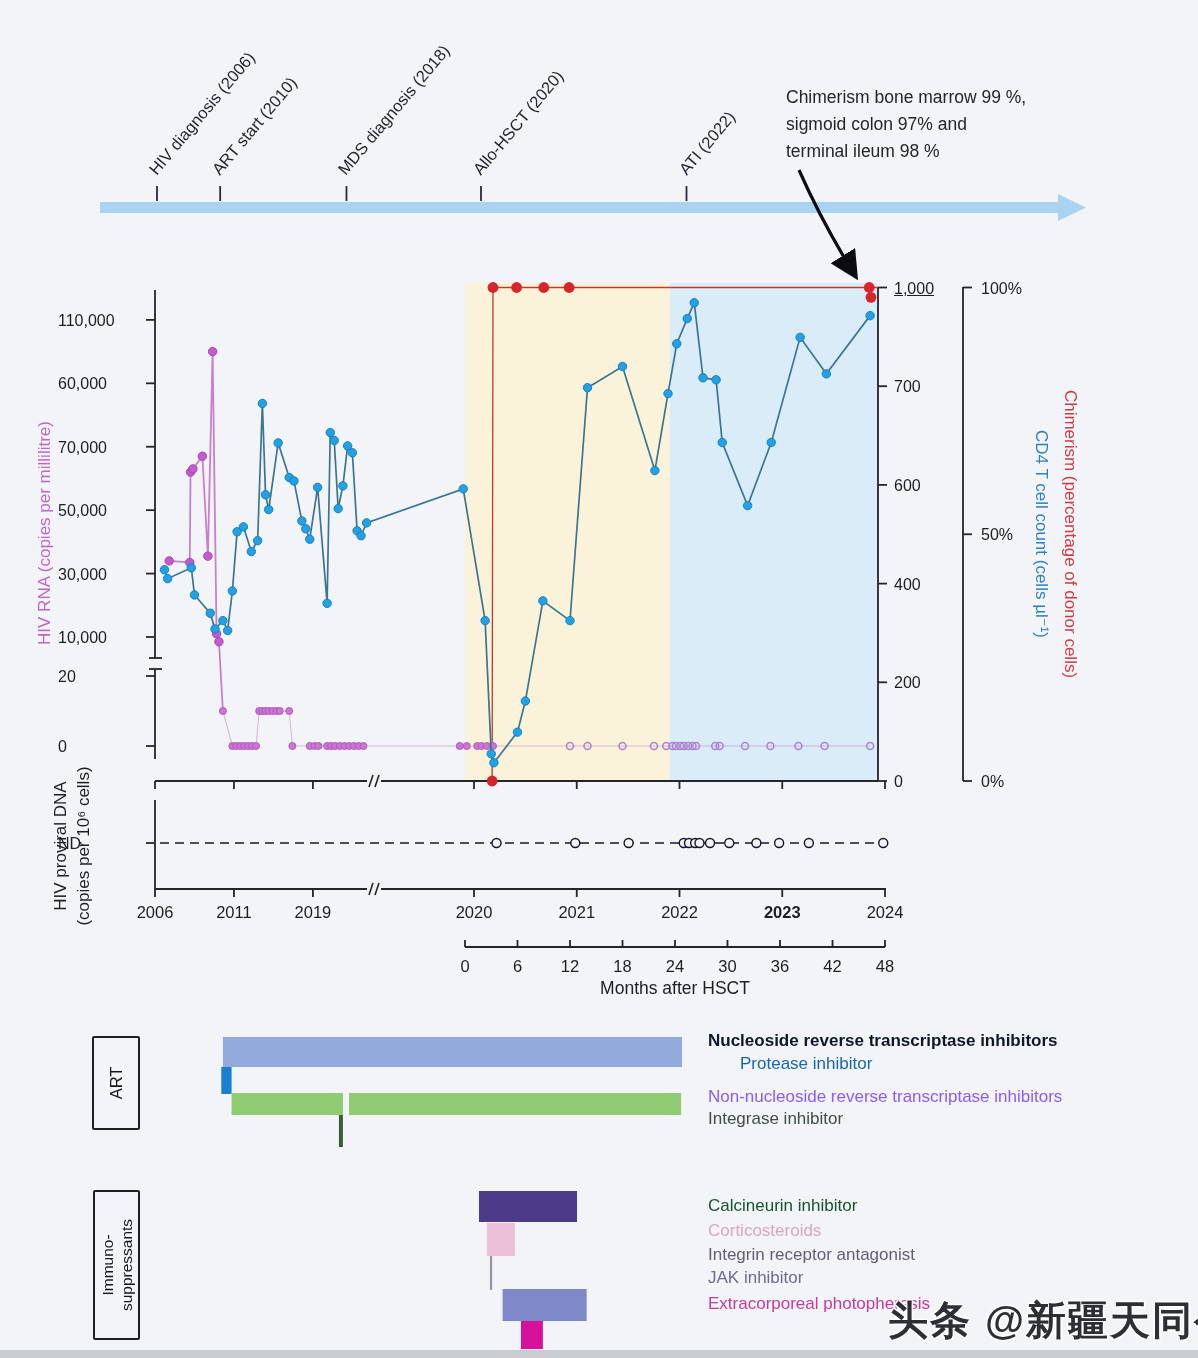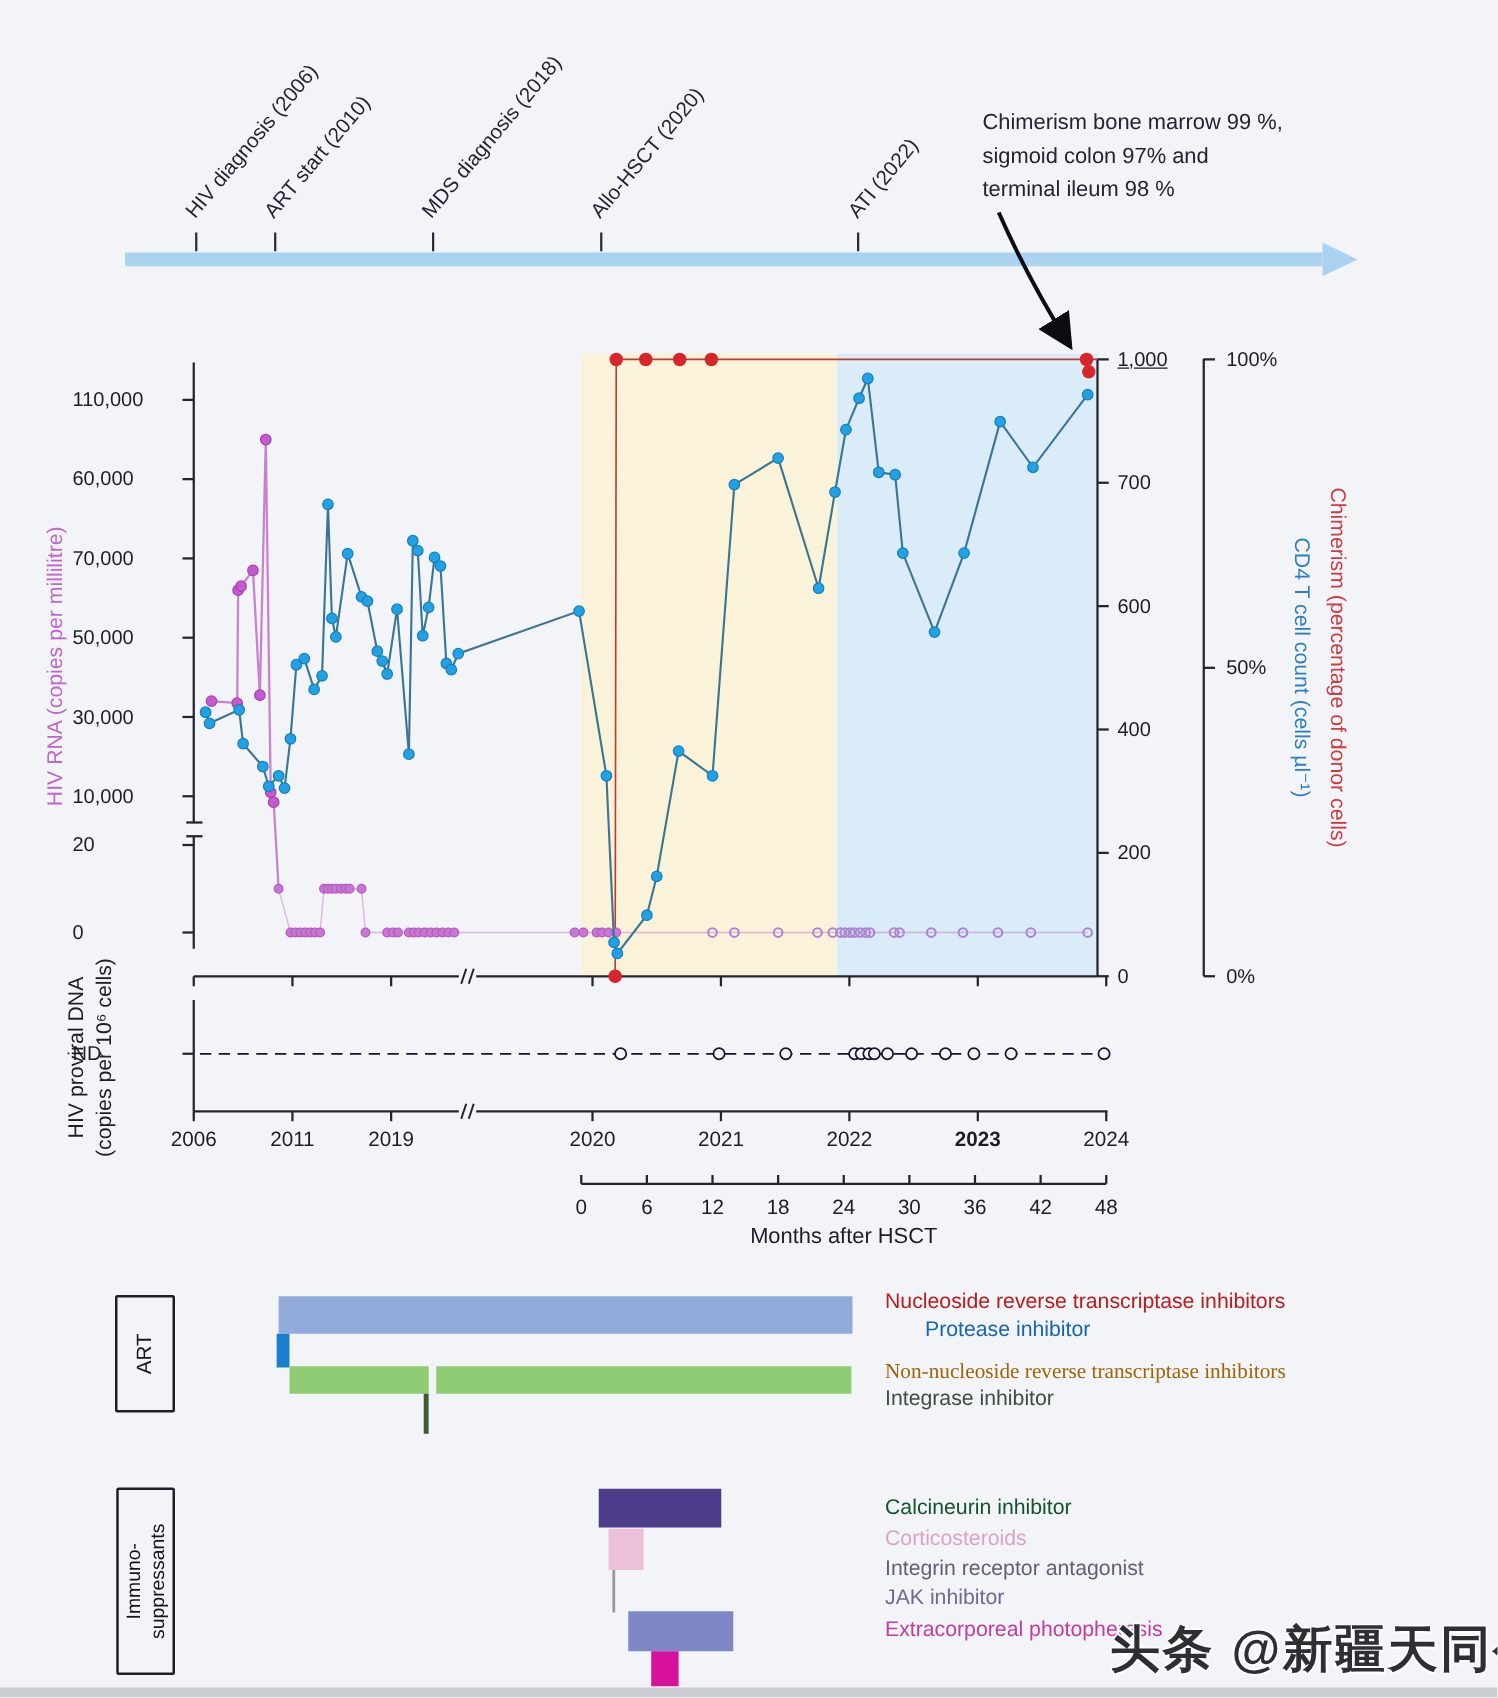--- a/index.html
+++ b/index.html
@@ -289,23 +289,23 @@
 <div class="box" id="art-box" style="left: 92px; top: 1036px; width: 44px; height: 90px;">
   <div class="boxlab" style="transform:translate(-50%,-50%) rotate(-90deg);">ART</div>
 </div>
 <div class="box" id="imm-box" style="left: 93px; top: 1190px; width: 43px; height: 146px;">
   <div class="boxlab" style="transform:translate(-50%,-50%) rotate(-90deg);font-size:15.5px;line-height:19px;">
     <div>Immuno-</div>
     <div>suppressants</div>
   </div>
 </div>
 
-<div class="t legend" id="lg-nrti" style="left: 708px; top: 1031px; color: #b91c1c;">Nucleoside reverse transcriptase inhibitors</div>
+<div class="t legend" id="lg-nrti" style="left: 708px; top: 1031px; color: #0f172a; font-weight: bold;">Nucleoside reverse transcriptase inhibitors</div>
 <div class="t legend" id="lg-pi" style="left: 740px; top: 1054px; color: rgb(21, 102, 176);">Protease inhibitor</div>
-<div class="t legend" id="lg-nnrti" style="left: 708px; top: 1087px; color: #a16207; font-family: Liberation Serif, serif;">Non-nucleoside reverse transcriptase inhibitors</div>
+<div class="t legend" id="lg-nnrti" style="left: 708px; top: 1087px; color: #8b5cf6;">Non-nucleoside reverse transcriptase inhibitors</div>
 <div class="t legend" id="lg-int" style="left: 708px; top: 1109px; color: rgb(63, 77, 68);">Integrase inhibitor</div>
 
 <div class="t legend" id="lg-cal" style="left: 708px; top: 1196px; color: #14532d;">Calcineurin inhibitor</div>
 <div class="t legend" id="lg-cor" style="left: 708px; top: 1221px; color: rgb(216, 166, 194);">Corticosteroids</div>
 <div class="t legend" id="lg-itg" style="left: 708px; top: 1245px; color: rgb(103, 93, 115);">Integrin receptor antagonist</div>
 <div class="t legend" id="lg-jak" style="left: 708px; top: 1268px; color: rgb(110, 106, 144);">JAK inhibitor</div>
 <div class="t legend" id="lg-pho" style="left: 708px; top: 1294px; color: rgb(196, 58, 158);">Extracorporeal photopheresis</div>
 
 <div class="t watermark" id="wm" style="left: 888px; top: 1296px;">头条 @新疆天同公益</div>
 <div class="bottom-strip"></div>

